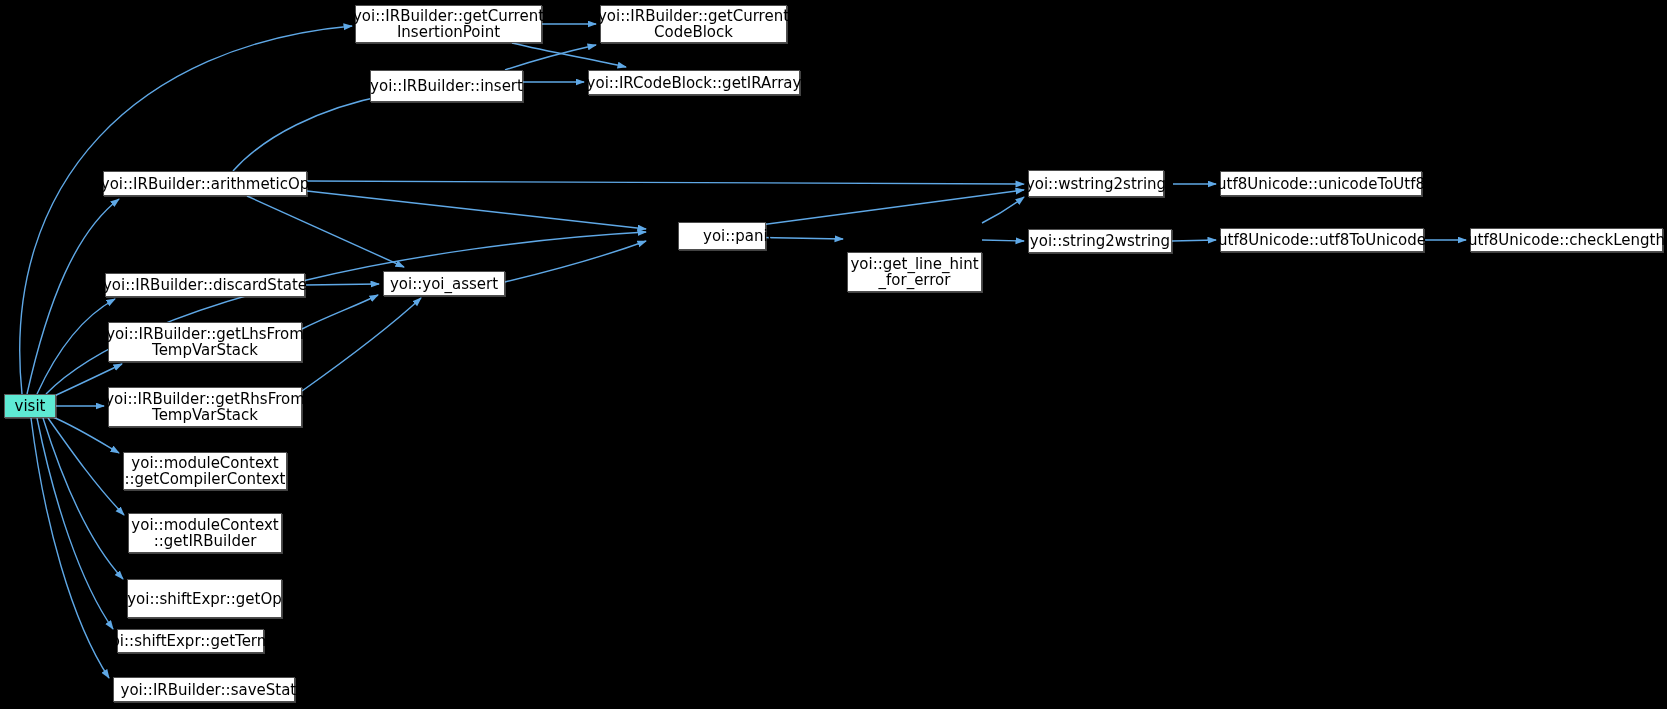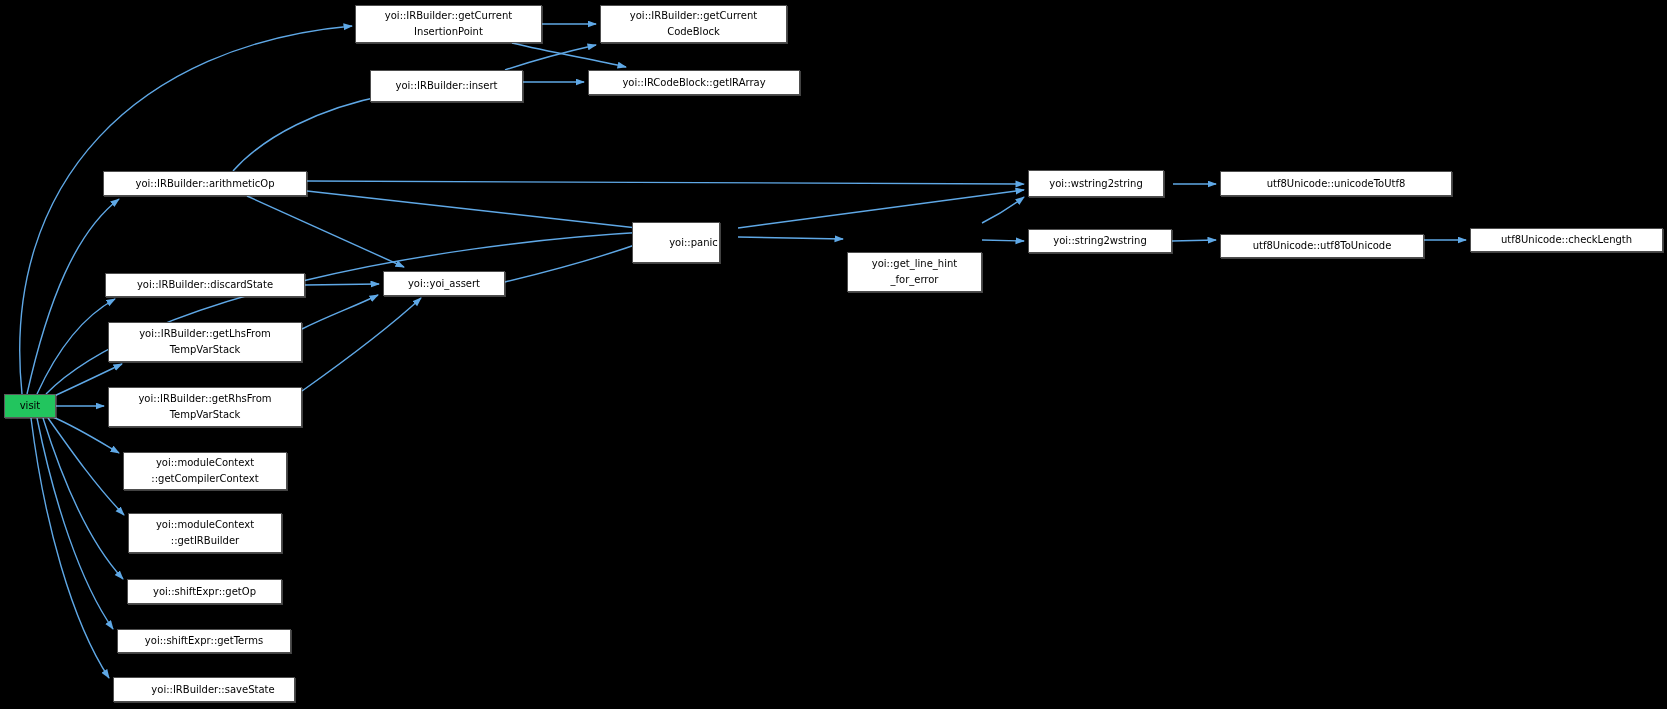--- a/index.html
+++ b/index.html
@@ -11,32 +11,32 @@
     font-family:"DejaVu Sans","Liberation Sans",sans-serif;
   }
   #edges-svg{position:absolute;left:0;top:0;width:1667px;height:709px;display:block;}
   #nodes-layer{position:absolute;left:0;top:0;width:100%;height:100%;}
   .node{
     position:absolute;
     box-sizing:border-box;
     background:#fff;
     border:1.5px solid #4e4e4e;
     color:#000;
-    font-size:10px;
+    font-size:15px;
     line-height:16px;
     display:flex;
     align-items:center;
     justify-content:center;
     text-align:center;
     white-space:pre-line;
     cursor:pointer;
     box-shadow:1px 1px 0 rgba(190,190,190,.35);
   }
   .node.focus{
-    background:#22c55e;
+    background:#5eead4;
     border-color:#5a5a5a;
     cursor:default;
   }
   .edge{fill:none;}
 </style>
 </head>
 <body>
 
 <div class="canvas">
   <svg id="edges-svg" xmlns="http://www.w3.org/2000/svg">
@@ -78,35 +78,35 @@
     </svg>
   <div id="nodes-layer">
       <div class="node focus" style="left: 4px; top: 394px; width: 52px; height: 24px;">visit</div>
       <div class="node" style="left: 355px; top: 5px; width: 187px; height: 38px;">yoi::IRBuilder::getCurrent
 InsertionPoint</div>
       <div class="node" style="left: 600px; top: 5px; width: 187px; height: 38px;">yoi::IRBuilder::getCurrent
 CodeBlock</div>
       <div class="node" style="left: 370px; top: 70px; width: 153px; height: 32px;">yoi::IRBuilder::insert</div>
       <div class="node" style="left: 103px; top: 171px; width: 204px; height: 25px;">yoi::IRBuilder::arithmeticOp</div>
       <div class="node" style="left: 588px; top: 70px; width: 212px; height: 25px;">yoi::IRCodeBlock::getIRArray</div>
-      <div class="node" style="left: 632px; top: 222px; width: 88px; height: 41px; padding-left: 35px;">yoi::panic</div>
+      <div class="node" style="left: 678px; top: 222px; width: 88px; height: 28px; padding-left: 35px;">yoi::panic</div>
       <div class="node" style="left: 847px; top: 220px; width: 135px; height: 40px; margin-top: 32px;">yoi::get_line_hint
 _for_error</div>
       <div class="node" style="left: 1028px; top: 170px; width: 136px; height: 27px;">yoi::wstring2string</div>
-      <div class="node" style="left: 1220px; top: 171px; width: 232px; height: 25px;">utf8Unicode::unicodeToUtf8</div>
+      <div class="node" style="left: 1220px; top: 171px; width: 202px; height: 25px;">utf8Unicode::unicodeToUtf8</div>
       <div class="node" style="left: 1028px; top: 229px; width: 144px; height: 24px;">yoi::string2wstring</div>
-      <div class="node" style="left: 1220px; top: 234px; width: 204px; height: 24px;">utf8Unicode::utf8ToUnicode</div>
+      <div class="node" style="left: 1220px; top: 228px; width: 204px; height: 24px;">utf8Unicode::utf8ToUnicode</div>
       <div class="node" style="left: 1470px; top: 228px; width: 193px; height: 24px;">utf8Unicode::checkLength</div>
       <div class="node" style="left: 105px; top: 273px; width: 200px; height: 24px;">yoi::IRBuilder::discardState</div>
       <div class="node" style="left: 383px; top: 271px; width: 122px; height: 25px;">yoi::yoi_assert</div>
       <div class="node" style="left: 108px; top: 322px; width: 194px; height: 40px;">yoi::IRBuilder::getLhsFrom
 TempVarStack</div>
       <div class="node" style="left: 108px; top: 387px; width: 194px; height: 40px;">yoi::IRBuilder::getRhsFrom
 TempVarStack</div>
       <div class="node" style="left: 123px; top: 452px; width: 164px; height: 38px;">yoi::moduleContext
 ::getCompilerContext</div>
       <div class="node" style="left: 128px; top: 513px; width: 154px; height: 40px;">yoi::moduleContext
 ::getIRBuilder</div>
-      <div class="node" style="left: 127px; top: 579px; width: 155px; height: 25px; text-align: center;">yoi::shiftExpr::getOp</div>
-      <div class="node" style="left: 117px; top: 629px; width: 174px; height: 24px;">yoi::shiftExpr::getTerms</div>
+      <div class="node" style="left: 127px; top: 579px; width: 155px; height: 39px; text-align: center;">yoi::shiftExpr::getOp</div>
+      <div class="node" style="left: 117px; top: 629px; width: 147px; height: 24px;">yoi::shiftExpr::getTerms</div>
       <div class="node" style="left: 113px; top: 677px; width: 182px; height: 25px; padding-left: 18px;">yoi::IRBuilder::saveState</div>
     </div>
 </div>
 
 </body></html>

